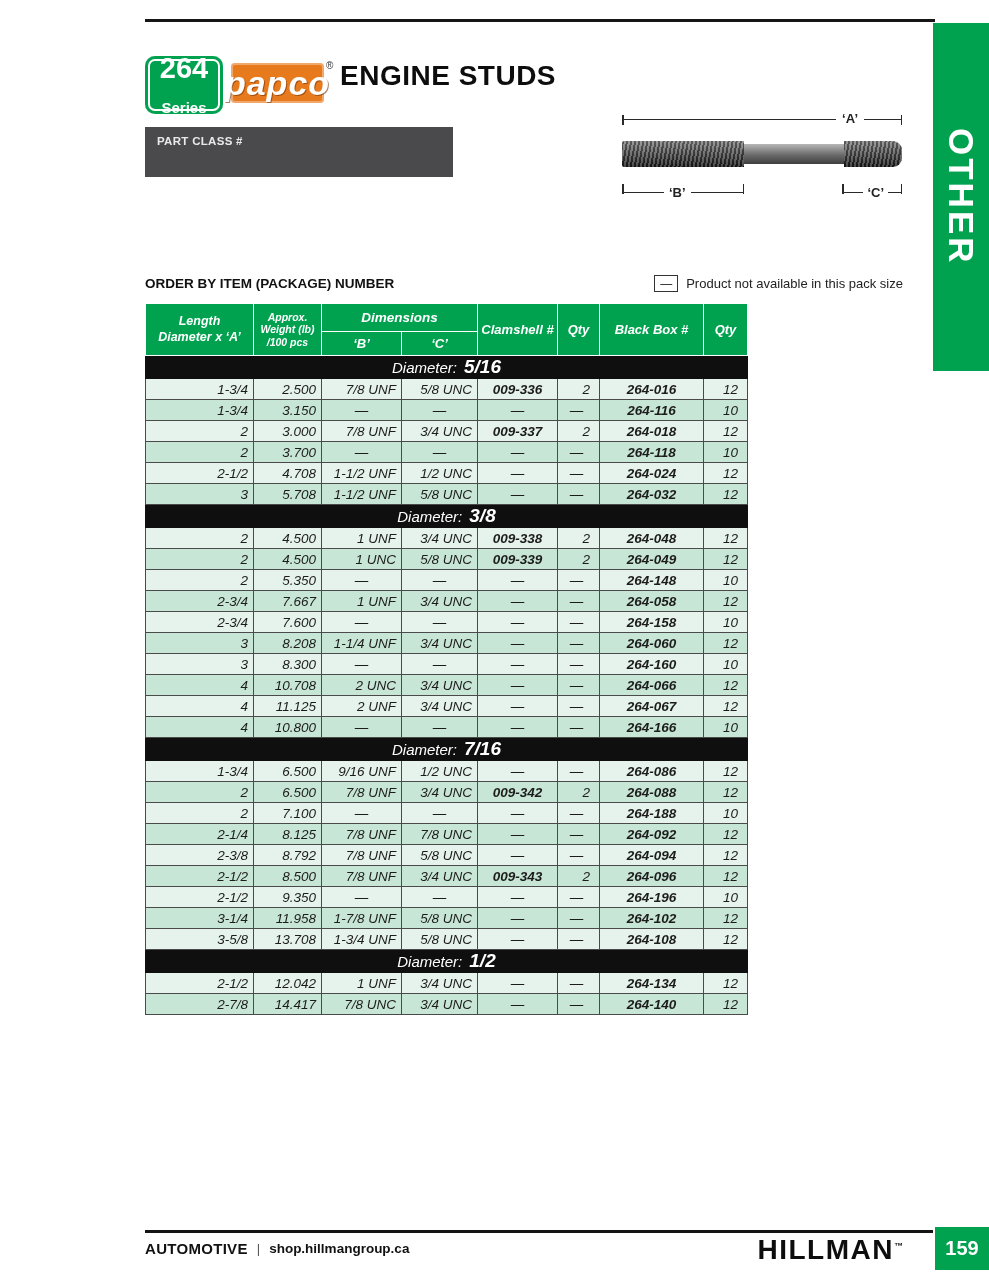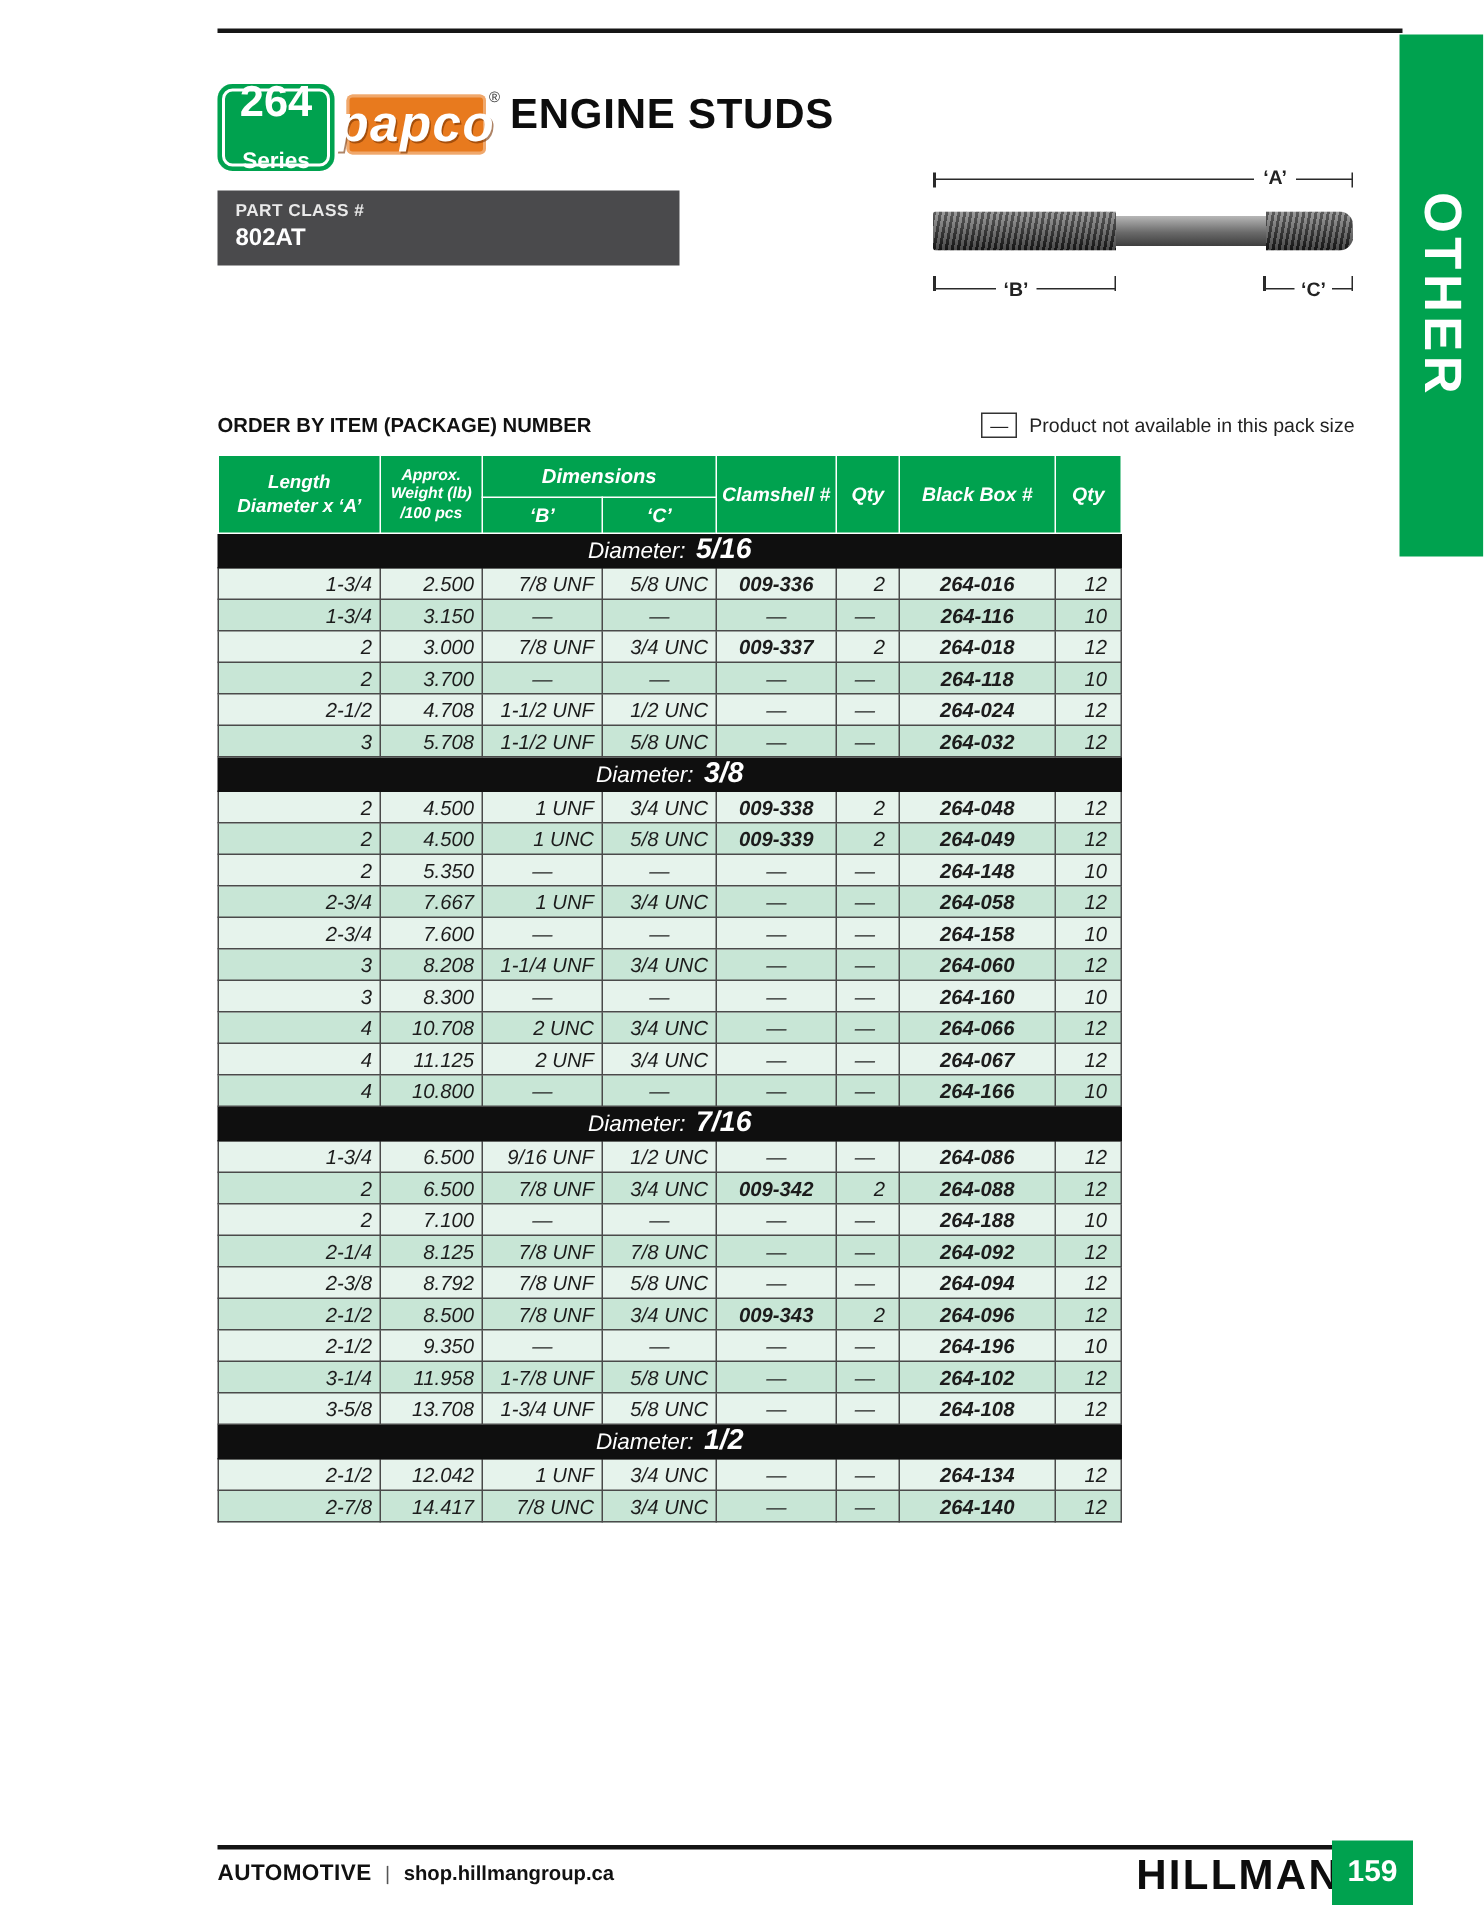--- a/index.html
+++ b/index.html
@@ -90,21 +90,21 @@
   .c-box { text-align:center; font-weight:bold; }
   td.dash { text-align:center !important; font-weight:normal !important; }
 
   .footer-rule { position:absolute; left:145px; top:1230px; width:788px; height:2.5px; background:#141414; }
   .footer { position:absolute; left:145px; top:1240px; display:flex; align-items:center; }
   .footer-automotive { font-weight:bold; font-size:15px; color:#111; letter-spacing:.3px; }
   .footer-sep { margin:0 9px; color:#555; font-size:13px; }
   .footer-url { font-weight:bold; font-size:13.5px; color:#111; }
   .hillman { position:absolute; right:86px; top:1234px; font-size:28px; font-weight:bold; color:#0d0d0d; letter-spacing:1.5px; }
   .hillman sup { font-size:9px; letter-spacing:0; }
-  .page-num { position:absolute; left:888px; top:1227px; width:54px; height:43px; background:#00a24f;
+  .page-num { position:absolute; left:935px; top:1227px; width:54px; height:43px; background:#00a24f;
               color:#fff; font-weight:bold; font-size:20px; display:flex; align-items:center; justify-content:center; }
 </style>
 </head>
 <body>
 
 <div class="page">
 
   <div class="top-rule"></div>
 
   <div class="side-tab">
@@ -118,21 +118,20 @@
 
   <div class="papco-logo">
     <span class="papco-text">papco</span>
   </div>
   <span class="papco-reg">®</span>
 
   <h1 class="page-title">ENGINE STUDS</h1>
 
   <div class="part-class">
     <div class="part-class-label">PART CLASS #</div>
-    <div class="part-class-value">802AT</div>
   </div>
 
   <div class="stud-diagram">
     <div class="dim-a"></div>
     <span class="dim-a-label">‘A’</span>
     <div class="stud">
       <div class="thread thread-left"></div>
       <div class="shank"></div>
       <div class="thread thread-right"></div>
     </div>

